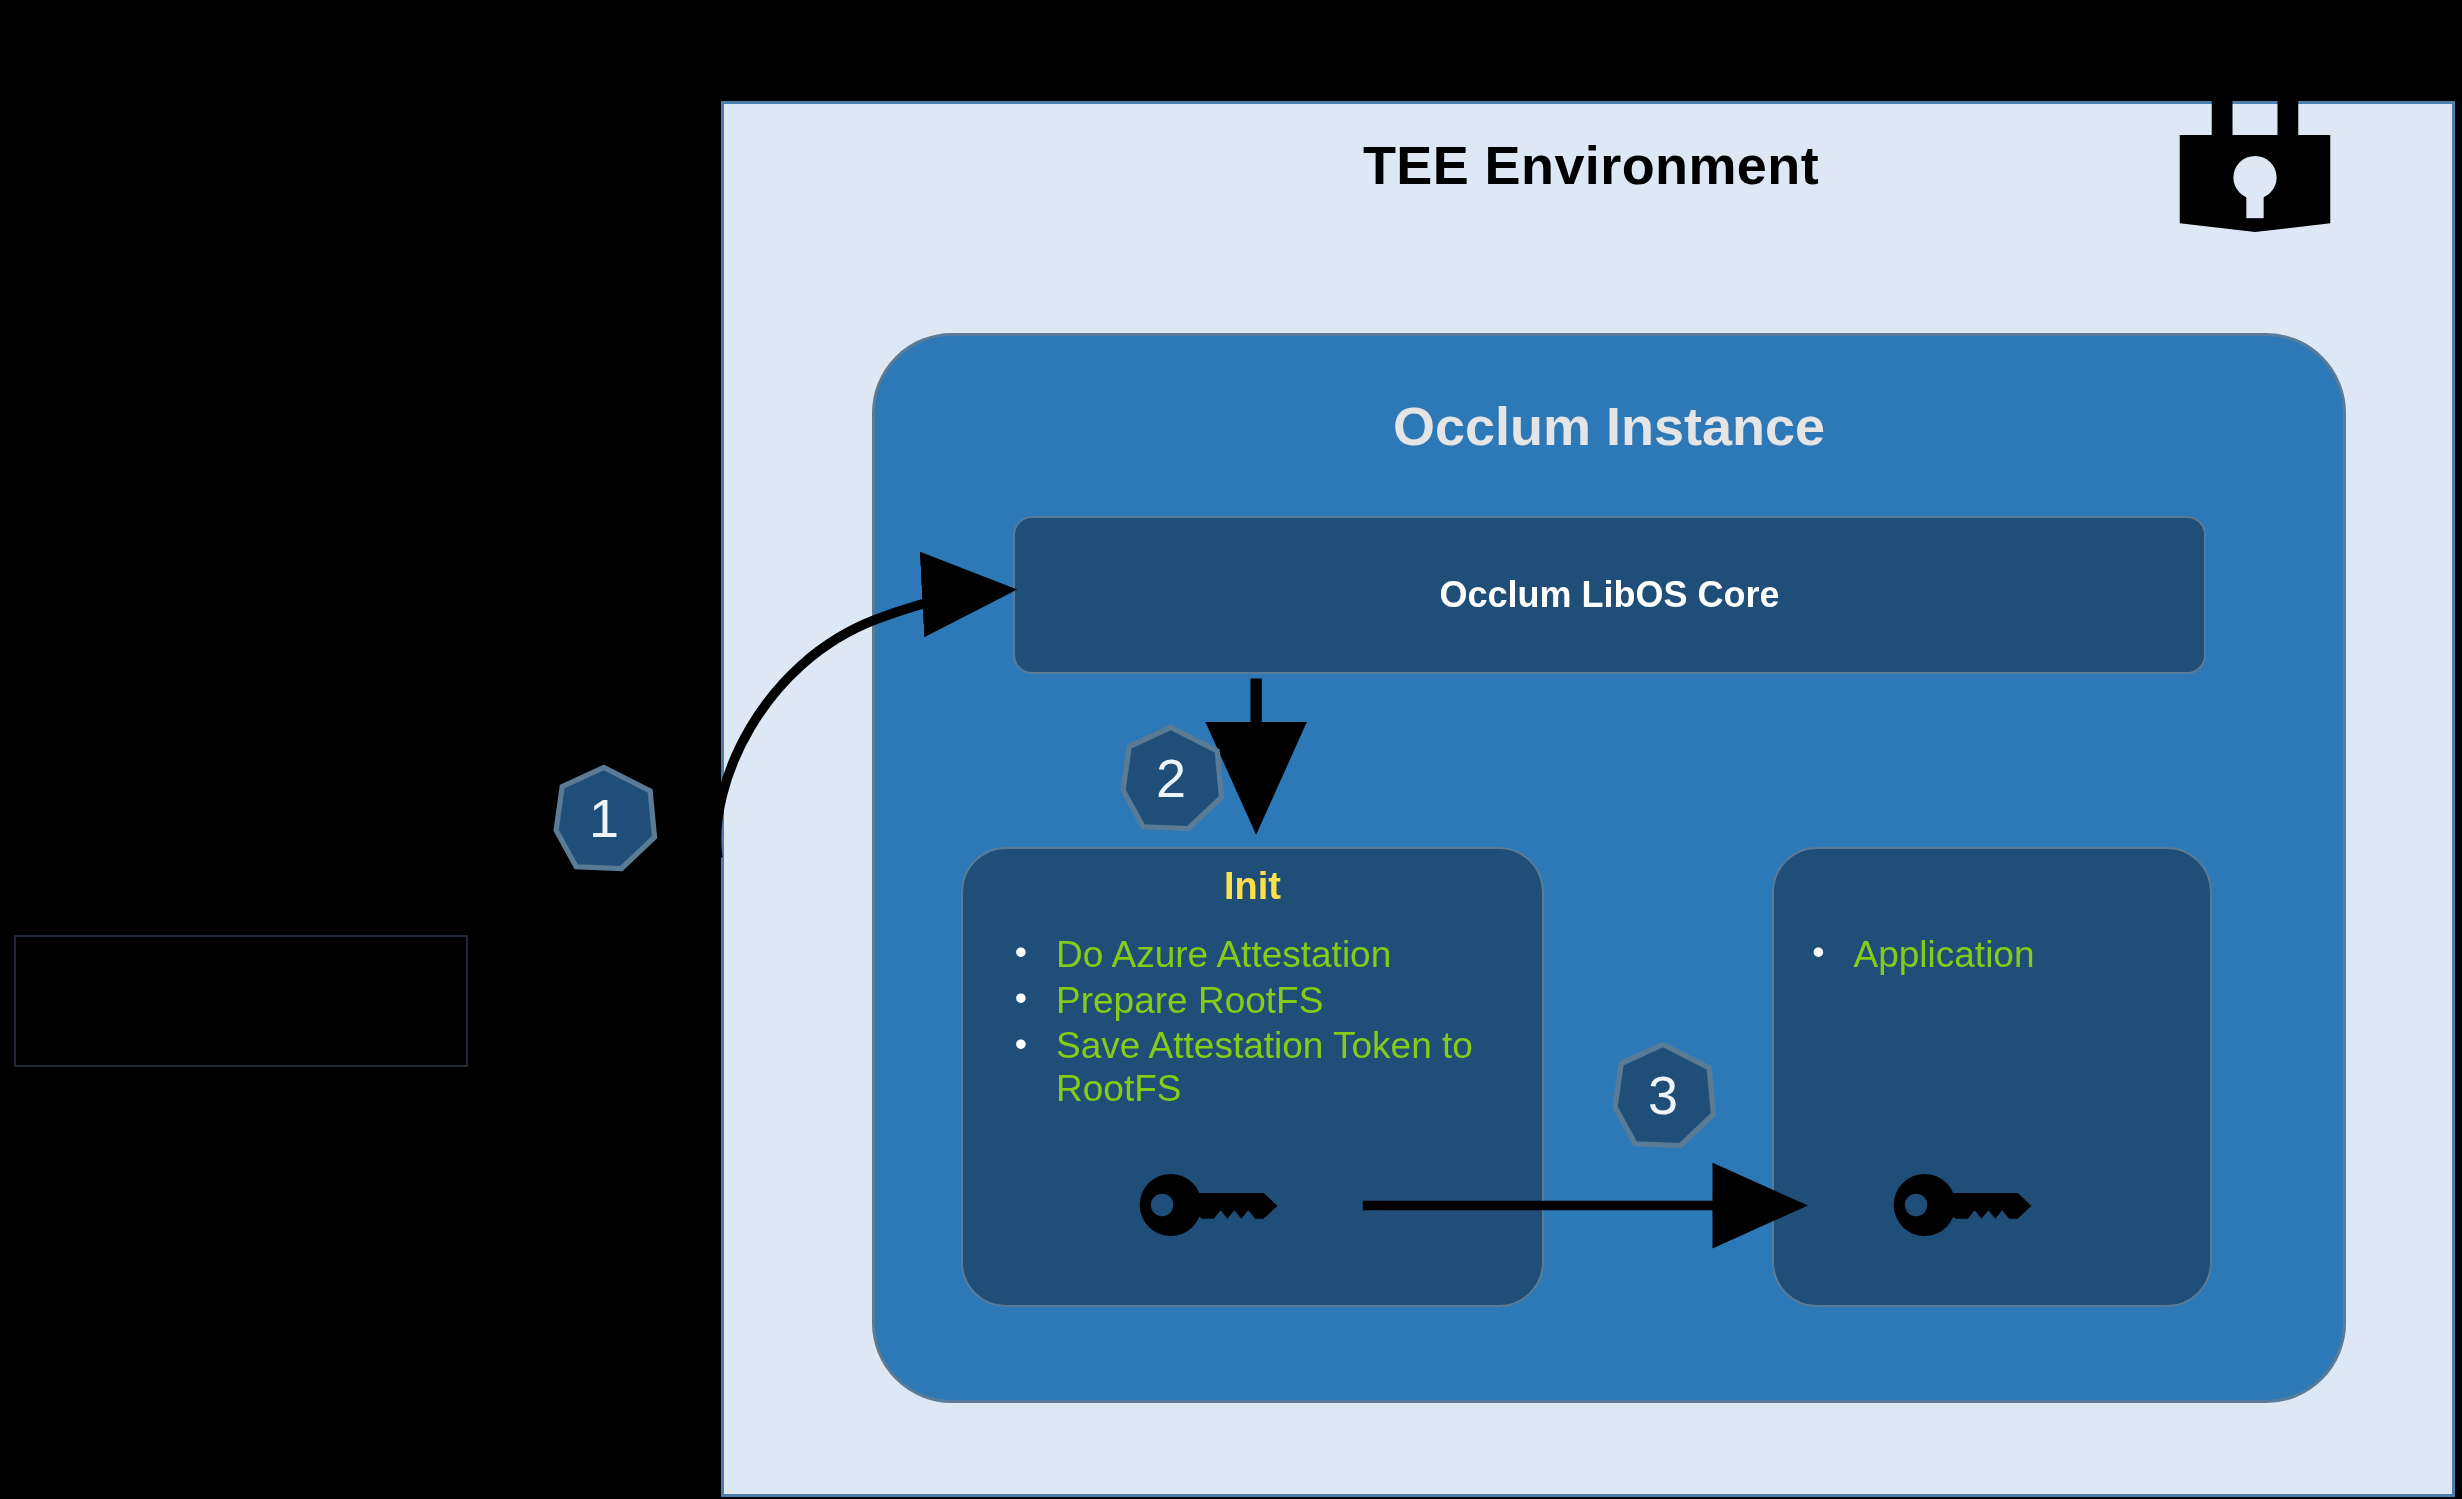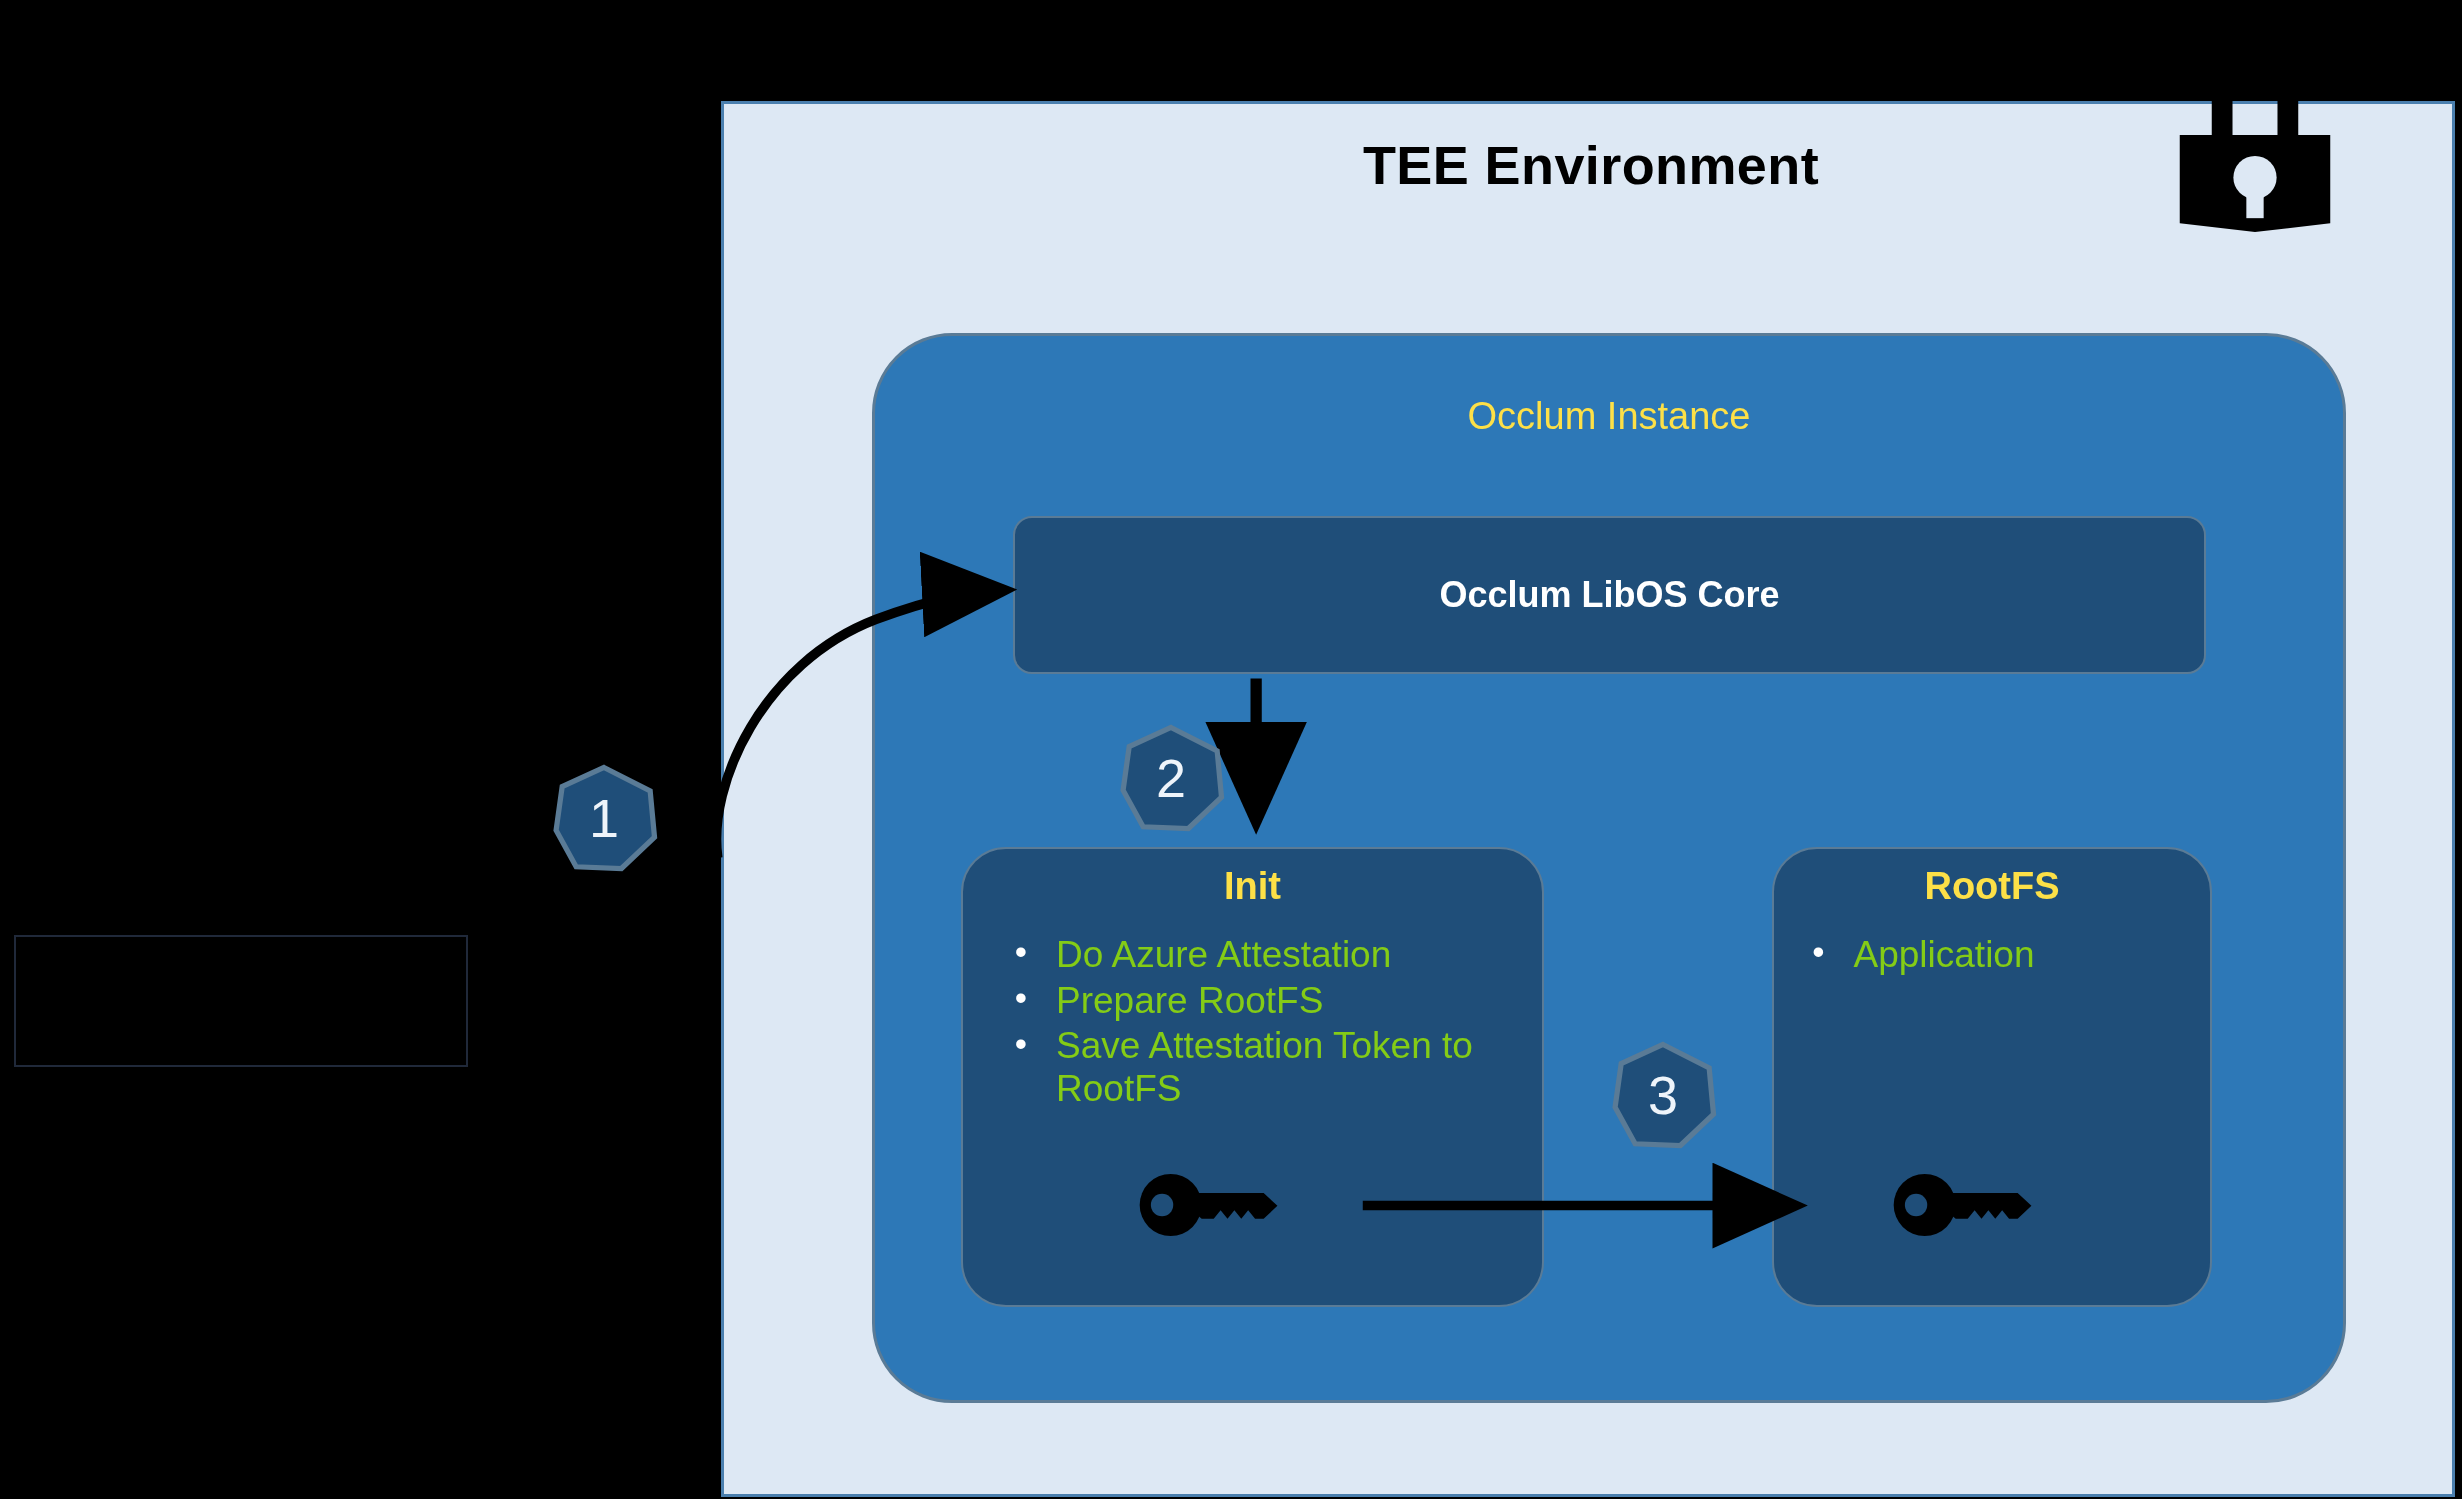--- a/index.html
+++ b/index.html
@@ -29,21 +29,21 @@
   .lock-icon{position:absolute;right:55px;top:-42px;width:182px;height:173px;}
 
   
   .occlum{
     position:absolute;left:872px;top:329px;width:1474px;height:1070px;
     background:#2d78b7;border:3.5px solid #5a7b96;border-radius:80px;
     box-sizing:border-box;
   }
   .occlum-title{
     position:absolute;left:0;top:59px;width:100%;text-align:center;
-    font-size:38px;font-weight:normal;color:#fde047;
+    font-size:54px;font-weight:bold;color:#e5e5e5;
   }
 
   
   .libos{
     position:absolute;left:1013px;top:512px;width:1193px;height:158px;
     background:#1f4e79;border:2.6px solid #5a7b96;border-radius:19px;
     box-sizing:border-box;display:flex;align-items:center;justify-content:center;
   }
   .libos-label{font-size:36px;font-weight:bold;color:#fff;}
 
@@ -121,21 +121,20 @@
   <div class="panel panel-init">
     <div class="panel-title">Init</div>
     <ul class="bullets">
       <li>Do Azure Attestation</li>
       <li>Prepare RootFS</li>
       <li>Save Attestation Token to RootFS</li>
     </ul>
   </div>
 
   <div class="panel panel-rootfs">
-    <div class="panel-title">RootFS</div>
     <ul class="bullets">
       <li>Application</li>
     </ul>
   </div>
 
   <svg class="key-icon key-init" viewBox="0 0 180 72">
     <circle cx="42" cy="36" r="36" fill="#000"></circle>
     <circle cx="32" cy="36" r="13" fill="#1f4e79"></circle>
     <path d="M70 22 H150 L166 37 L150 52 H140 L132 42 L124 52 L116 42 L108 52 L100 42 L92 52 H78 L70 45 Z" fill="#000"></path>
   </svg>

